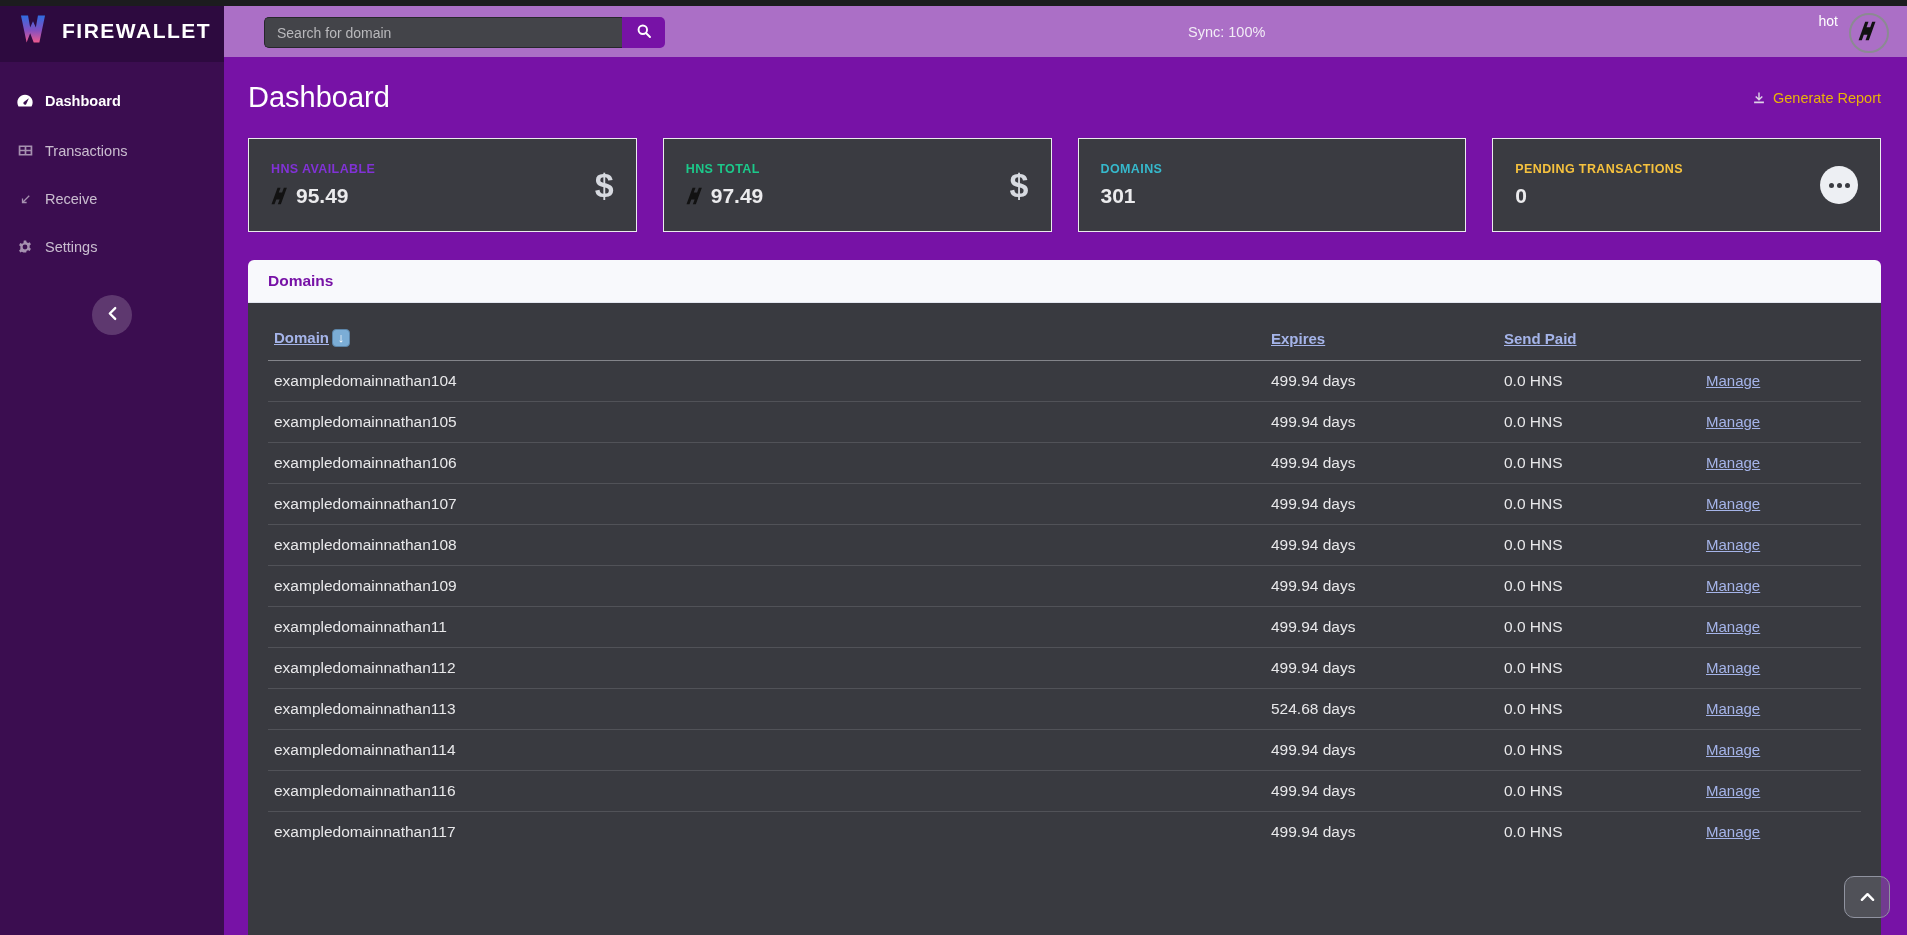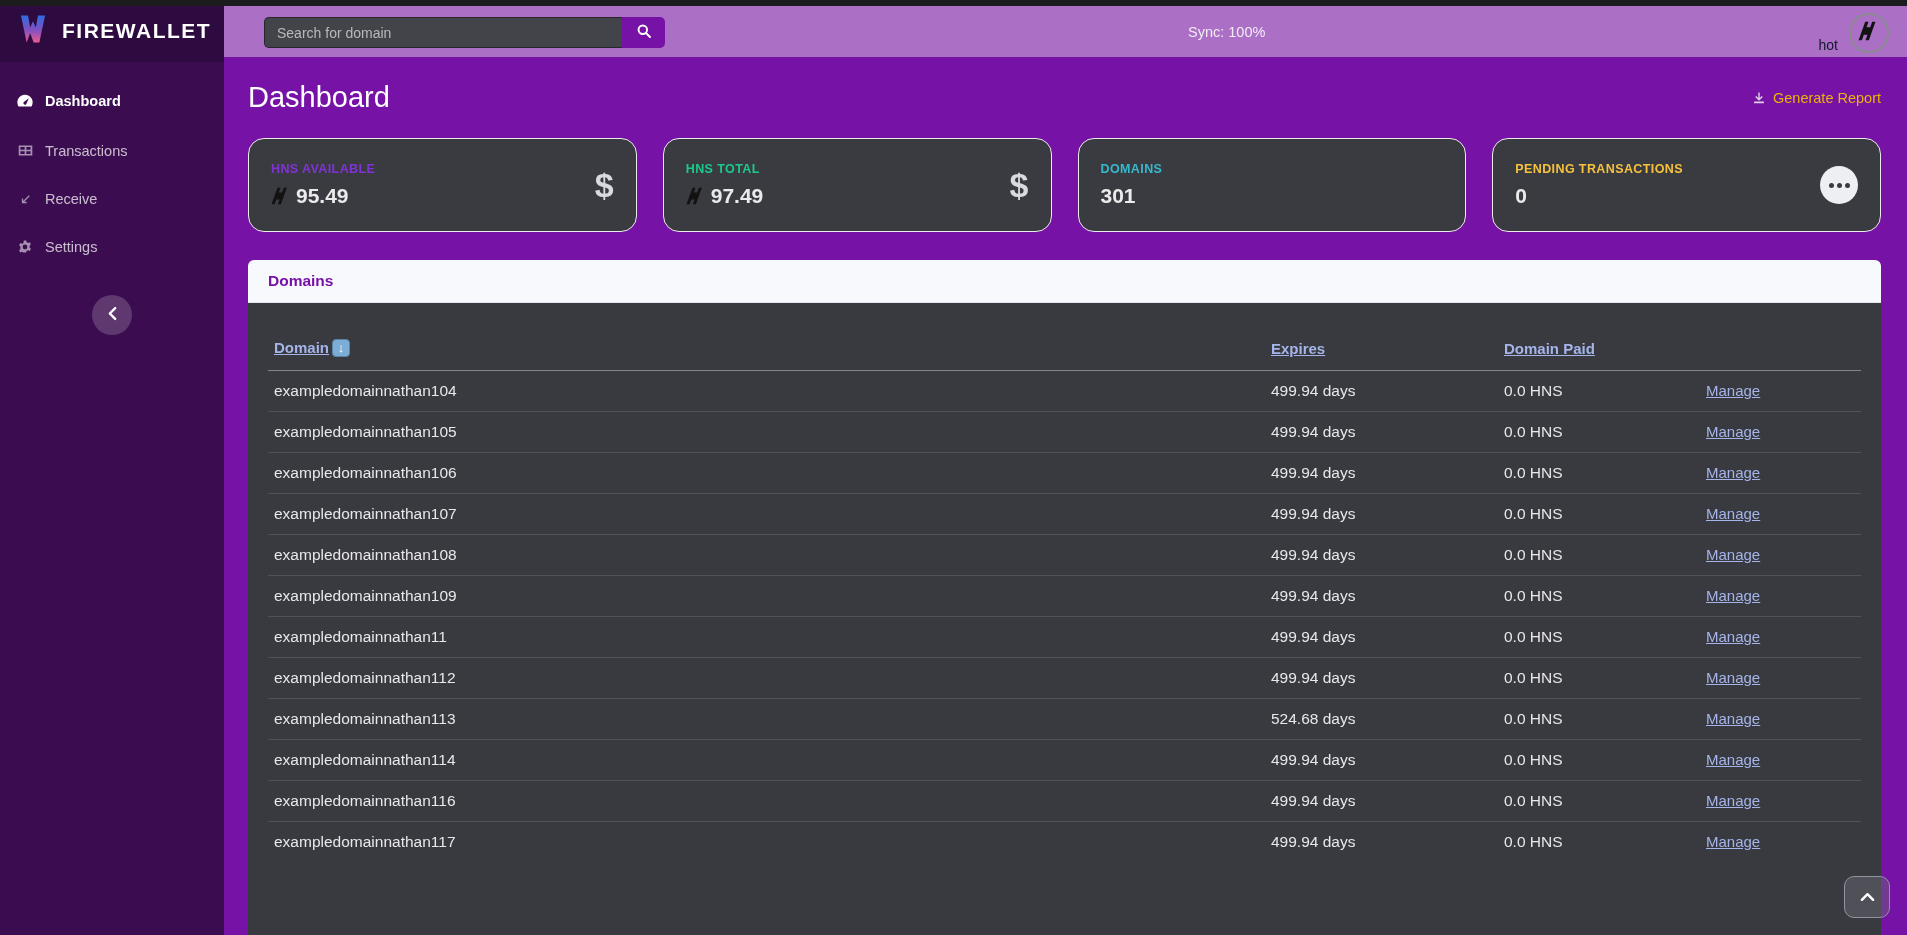--- a/index.html
+++ b/index.html
@@ -25,43 +25,43 @@
   .collapse-btn { width:40px; height:40px; border-radius:50%; background:rgba(255,255,255,0.18); display:flex; align-items:center; justify-content:center; cursor:pointer; }
 
   
   .main { flex:1; display:flex; flex-direction:column; background:#7712a6; overflow:hidden; }
   .topbar { height:57px; background:#ab6fc6; display:flex; align-items:center; padding:8px 14px 0 40px; position:relative; flex-shrink:0; }
   .search-form { display:flex; align-items:center; }
   .search-input { width:358px; height:31px; background:#434449; border:1px solid #26272b; border-right:none; border-radius:5px 0 0 5px; color:#cfcfcf; font-size:14px; padding:0 12px; outline:none; font-family:"Liberation Sans", sans-serif; }
   .search-input::placeholder { color:#b9b9bc; }
   .search-btn { width:43px; height:31px; background:#7712a6; border:none; border-radius:0 5px 5px 0; display:flex; align-items:center; justify-content:center; cursor:pointer; }
   .sync { position:absolute; left:964px; top:0; bottom:0; display:flex; align-items:center; padding-top:6px; color:#f2ecf6; font-size:14.5px; }
-  .wallet { margin-left:auto; display:flex; align-items:flex-end; gap:11px; color:#0f172a; font-size:14px; padding-right:4px; cursor:pointer; }
+  .wallet { margin-left:auto; display:flex; align-items:flex-start; gap:11px; color:#ffffff; font-size:14px; padding-right:4px; cursor:pointer; }
   .avatar { width:40px; height:40px; border-radius:50%; border:2px solid #8b8a92; display:flex; align-items:center; justify-content:center; color:#121212; }
 
   .content { flex:1; padding:12px 26px 0 24px; display:flex; flex-direction:column; overflow:hidden; }
   .page-header { display:flex; justify-content:space-between; align-items:center; margin:12px 0 24px; }
   .page-title { color:#ffffff; font-size:29px; font-weight:400; }
   .report-btn { display:flex; align-items:center; gap:7px; color:#eab308; font-size:14.5px; cursor:pointer; }
   .report-btn .dl { color:#ddd3e6; display:flex; }
 
   
   .cards { display:flex; gap:26px; }
-  .card { flex:1; height:94px; background:#3a3b41; border:1px solid #ebebee; border-radius:16px; display:flex; align-items:center; justify-content:space-between; padding:0 22px; }
+  .card { flex:1; height:94px; background:#3a3b41; border:1px solid #ebebee; border-radius:0; display:flex; align-items:center; justify-content:space-between; padding:0 22px; }
   .card-label { font-size:12.5px; font-weight:700; letter-spacing:0.4px; margin-bottom:8px; }
   .card-value { display:flex; align-items:center; gap:5px; font-size:21px; font-weight:700; color:#ebebed; }
   .coin { color:#121212; display:flex; }
   .dollar { font-size:34px; font-weight:700; color:#d7dae0; }
   .ellipsis-circle { width:38px; height:38px; border-radius:50%; background:#edeff3; display:flex; align-items:center; justify-content:center; gap:3px; cursor:pointer; }
   .ellipsis-circle i { width:5px; height:5px; border-radius:50%; background:#3a3b41; }
 
   
   .panel { margin-top:28px; flex:1; display:flex; flex-direction:column; border-radius:6px 6px 0 0; overflow:hidden; }
   .panel-header { background:#f8f9fc; border-bottom:1px solid #e3e6f0; padding:12px 20px; color:#7712a6; font-weight:700; font-size:15.5px; flex-shrink:0; }
-  .panel-body { background:#393a40; padding:22px 20px 0; flex:1; overflow:hidden; }
+  .panel-body { background:#393a40; padding:12px 20px 0; flex:1; overflow:hidden; }
   table { width:100%; border-collapse:collapse; table-layout:fixed; }
   col.c1 { width:997px; } col.c2 { width:233px; } col.c3 { width:202px; } col.c4 { width:auto; }
   th { text-align:left; color:#a5b4e9; font-size:15px; font-weight:700; padding:14px 6px 13px; cursor:pointer; border-bottom:1px solid #83848a; }
   th .th-text { text-decoration:underline; }
   td { padding:11px 6px; color:#e8e8ea; font-size:15.5px; border-bottom:1px solid #515258; }
   tr:last-child td { border-bottom:none; }
   .manage-link { color:#a5b4e9; text-decoration:underline; cursor:pointer; font-size:15px; }
   .sort-badge { display:inline-block; width:18px; height:18px; background:#7badd6; border:1px solid #5b84a8; border-radius:4px; color:#ffffff; font-size:13px; line-height:16px; text-align:center; margin-left:3px; vertical-align:1px; }
 
   .scroll-top { position:absolute; right:17px; bottom:17px; width:46px; height:42px; background:rgba(108,110,118,0.45); border:1px solid #9093a0; border-radius:10px; display:flex; align-items:center; justify-content:center; z-index:60; cursor:pointer; }
@@ -243,21 +243,21 @@
                 <col class="c2">
                 <col class="c3">
                 <col class="c4">
               </colgroup>
             <thead>
               <tr>
                 <th>
                   <span class="th-text">Domain</span><span class="sort-badge">↓</span>
                 </th>
                 <th><span class="th-text">Expires</span></th>
-                <th><span class="th-text">Domain Paid</span></th>
+                <th><span class="th-text">Send Paid</span></th>
                 <th></th>
               </tr>
             </thead>
             <tbody>
   <tr>
     <td>exampledomainnathan104</td>
     <td>499.94 days</td>
     <td>0.0 HNS</td>
     <td><a class="manage-link" href="#">Manage</a></td>
   </tr>

